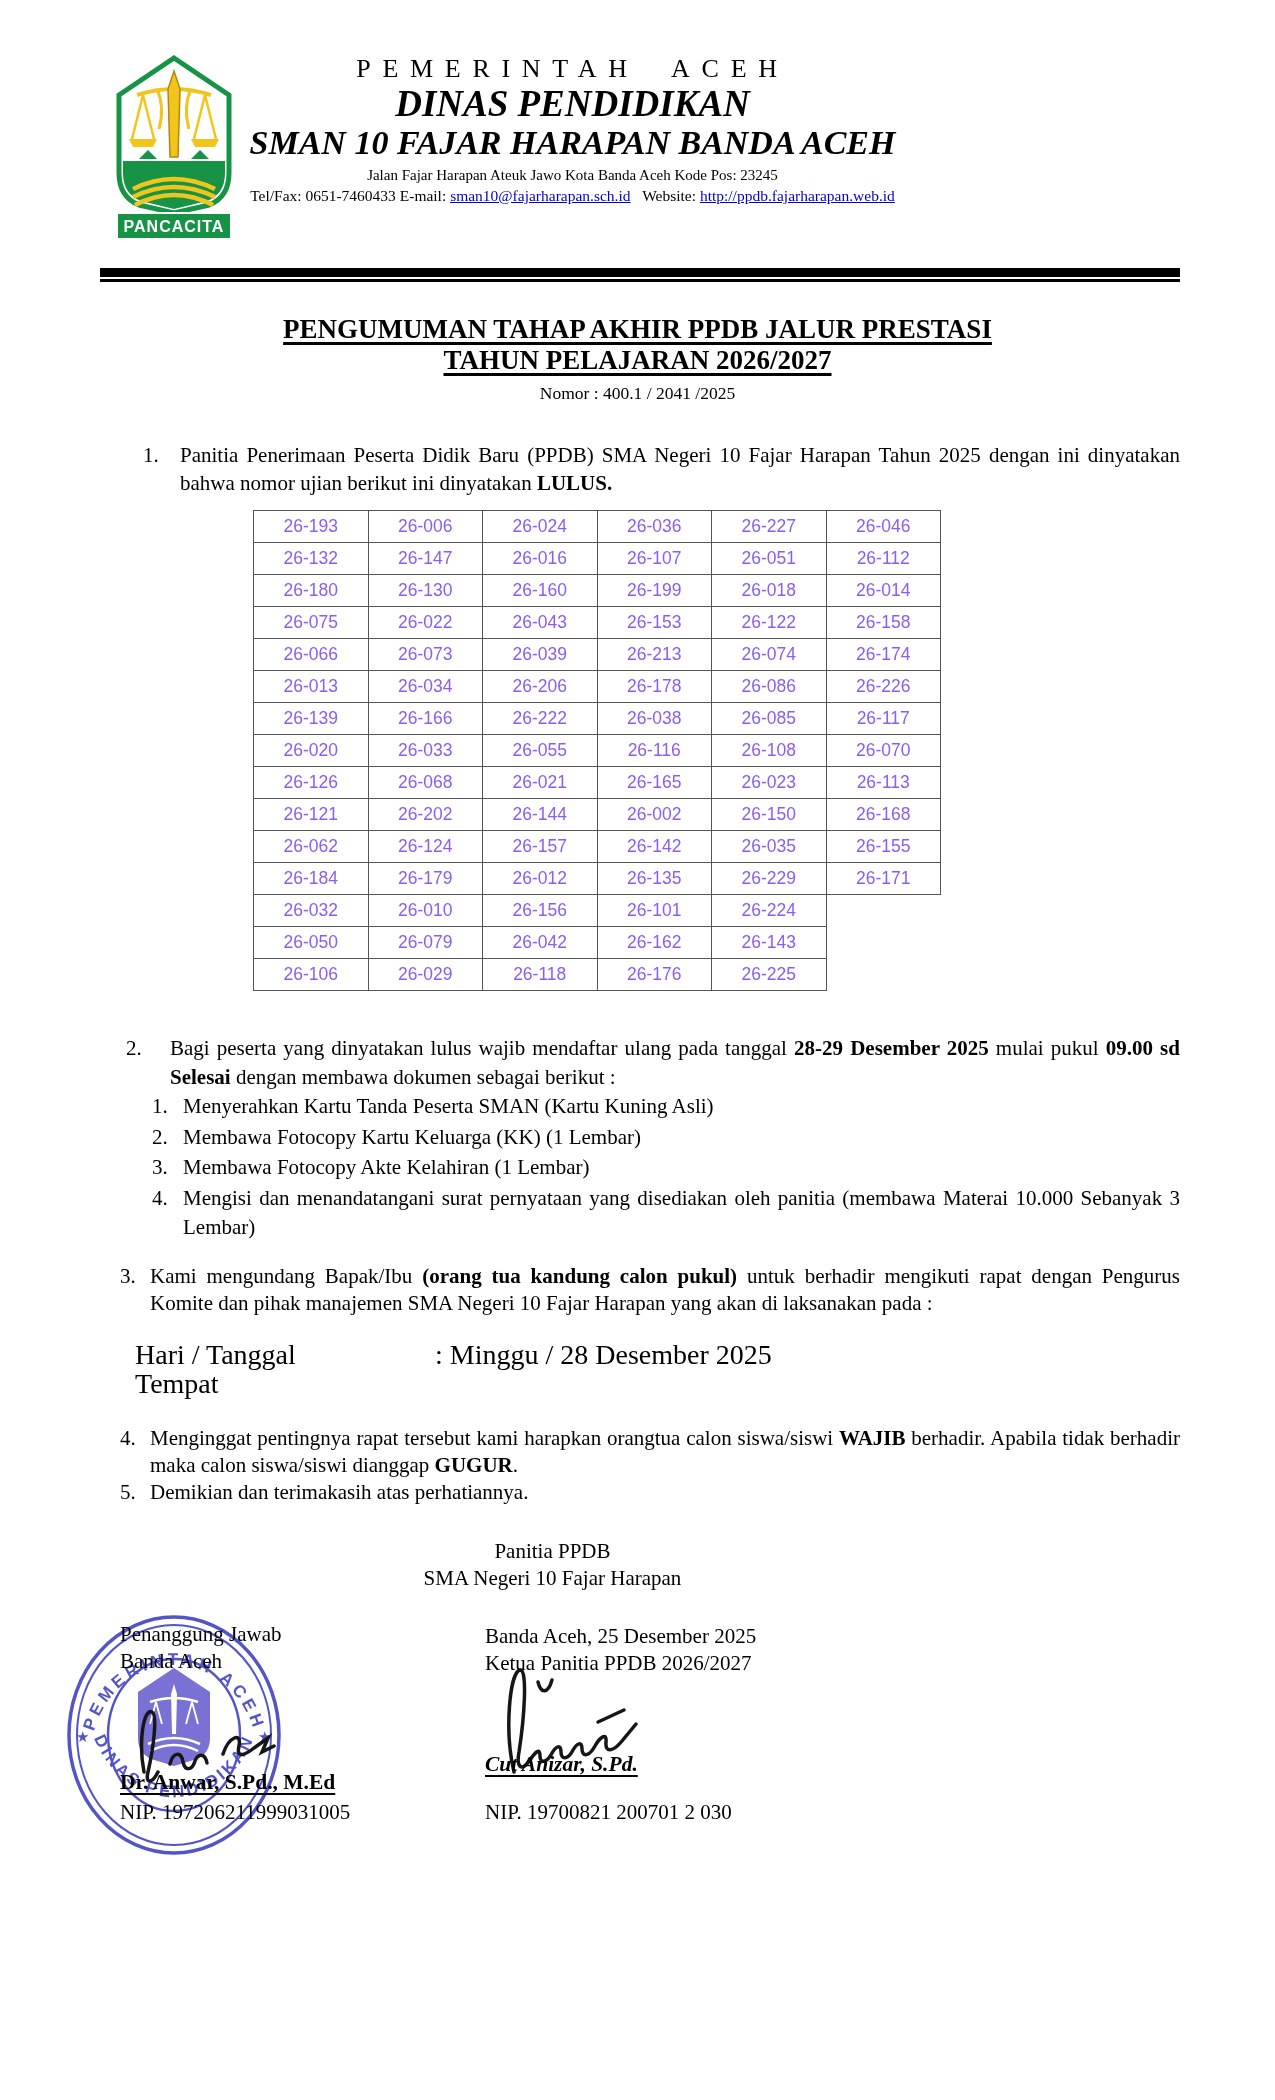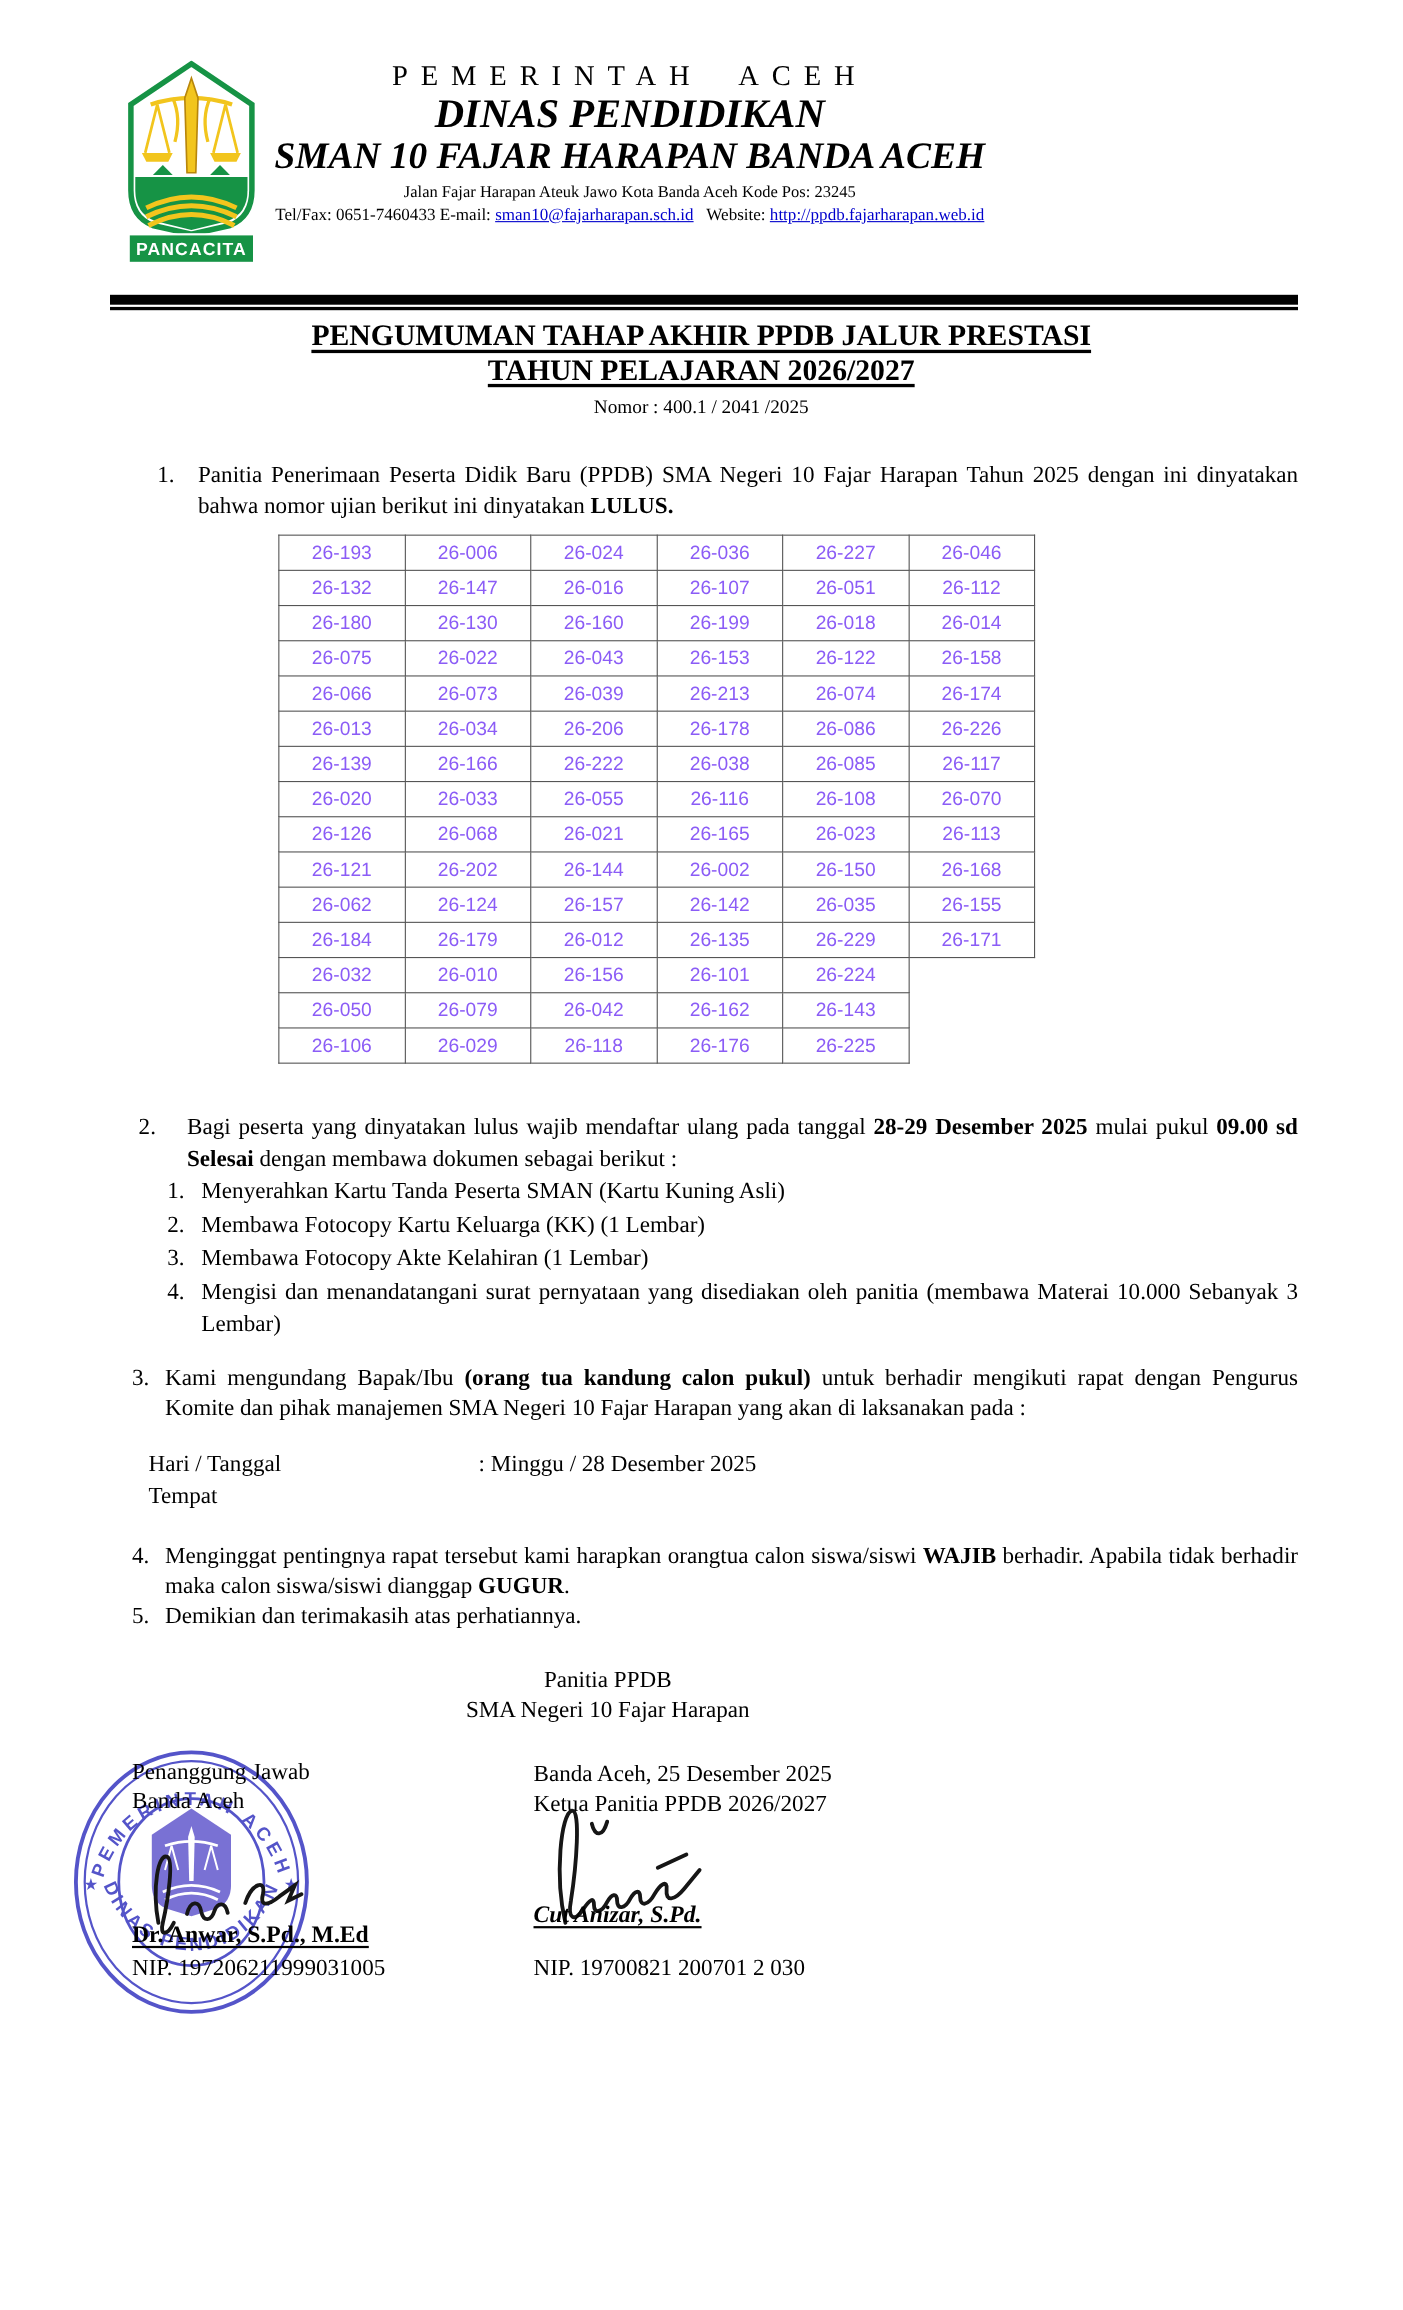--- a/index.html
+++ b/index.html
@@ -16,42 +16,42 @@
   .lh-dept   { font-size:37px; font-weight:bold; font-style:italic; line-height:1.08; }
   .lh-school { font-size:34px; font-weight:bold; font-style:italic; line-height:1.12; }
   .lh-addr   { font-size:15px;   margin-top:5px; }
   .lh-contact{ font-size:15.5px; margin-top:3px; }
   .lh-link { color:#0000cc; text-decoration:underline; }
   .lh-sep { display:inline-block; width:8px; }
   .rule { margin:0 95px 0 100px; }
   .rule-thick { height:9px; background:#000; }
   .rule-thin  { height:3px; background:#000; margin-top:2px; }
   
-  .title-block { text-align:center; margin-top:8px; }
+  .title-block { text-align:center; margin-top:32px; }
   .title-line { font-size:27px; font-weight:bold; line-height:31px;
                 text-decoration:underline; text-decoration-thickness:2.5px; text-underline-offset:4px; }
   .title-no { font-size:17.5px; line-height:24px; margin-top:5px; }
   
   .li { display:flex; font-size:21px; line-height:28px; margin-right:95px; }
   .li-no { flex:none; }
   .li-text { flex:1; text-align:justify; }
   .item1 { margin-left:143px; margin-top:36px; }  .item1 .li-no { width:37px; }
   .item2 { margin-left:126px; margin-top:43px; line-height:28.5px; }  .item2 .li-no { width:44px; }
   .sub-li { margin-left:152px; line-height:29.5px; margin-top:1px; }  .sub-li .li-no { width:31px; }
   .item3 { margin-left:120px; margin-top:20px; line-height:27px; }  .item3 .li-no { width:30px; }
   .item45 { margin-left:120px; line-height:27px; }  .item45 .li-no { width:30px; }
   .item4 { margin-top:27px; }
   b { font-weight:bold; }
   
   .pass-table { margin:13px 0 0 253px; border-collapse:collapse; table-layout:fixed; width:688px;
                 font-family:"Liberation Sans", sans-serif; font-size:17.5px; color:#8b5cf6; }
   .pass-table td { border:1px solid #555; height:32px; text-align:center; vertical-align:middle; padding:0; }
   
   .details { margin-left:135px; margin-top:23px; }
-  .detail-row { display:flex; font-size:21px; line-height:29px; }
+  .detail-row { display:flex; font-size:28px; line-height:29px; }
   .detail-label { flex:none; width:300px; }
   .detail-value { flex:1; }
   
   .closing { margin-top:32px; margin-left:100px; width:905px; text-align:center;
              font-size:21px; line-height:27px; }
   .sig-area { position:relative; height:427px; }
   .sig-head { position:absolute; font-size:21px; line-height:27px; }
   .sig-left-head  { left:120px; top:29px; }
   .sig-right-head { left:485px; top:31px; }
   .sig-name { position:absolute; font-size:21.5px; font-weight:bold;

